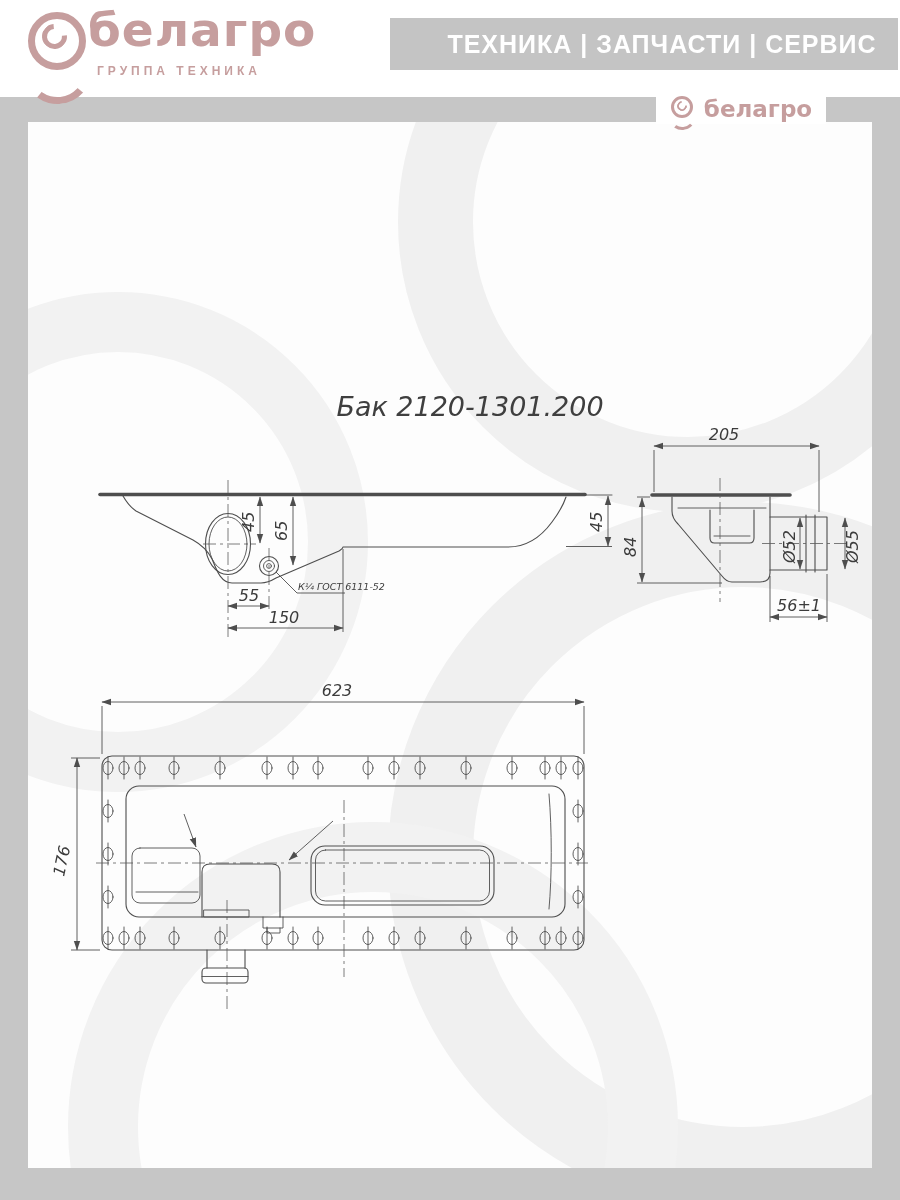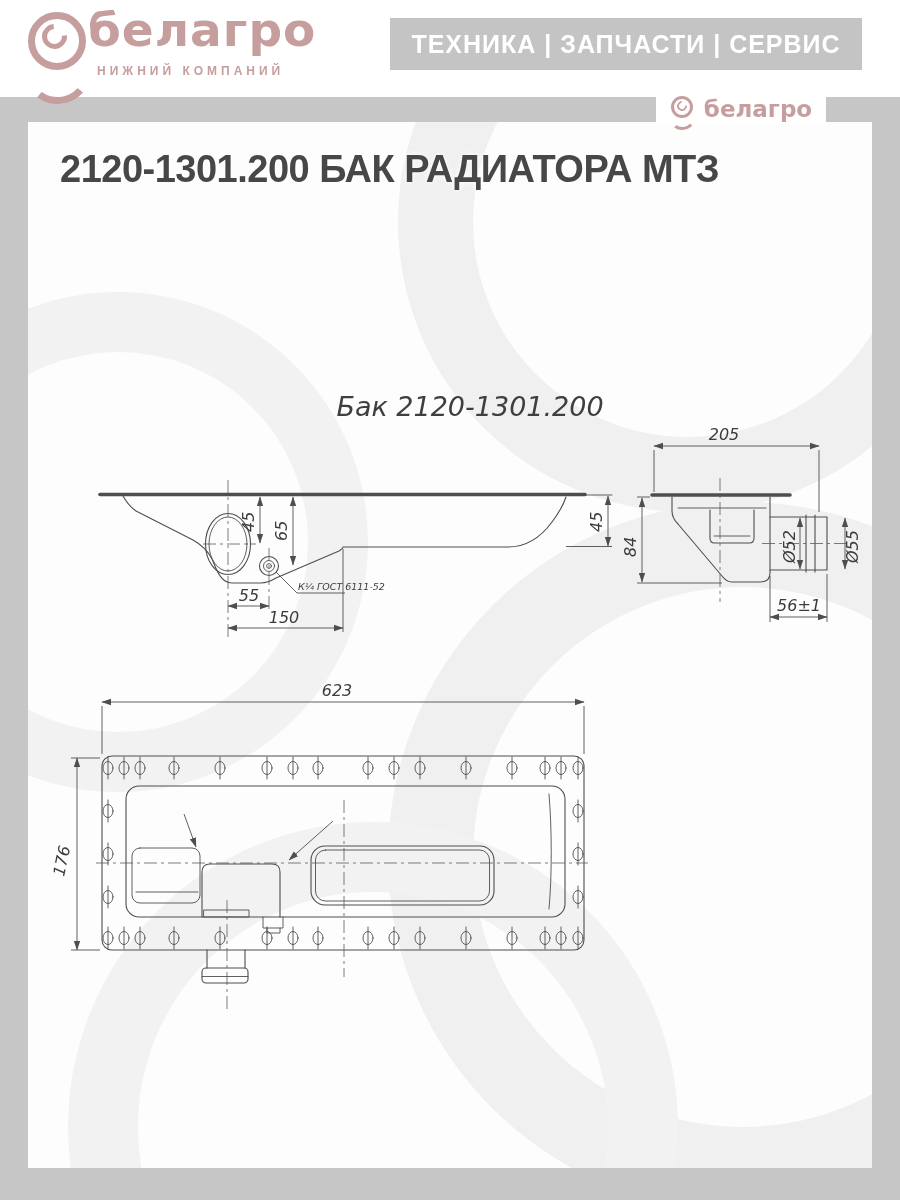--- a/index.html
+++ b/index.html
@@ -12,21 +12,21 @@
   .brand{position:absolute;left:26px;top:6px;width:340px;height:90px;color:#c69e9e;}
   .mark{position:absolute;left:0;top:0;width:70px;height:92px;}
   .mark .ring{position:absolute;left:2px;top:6px;width:44px;height:44px;border:7px solid #c69e9e;border-radius:50%;}
   .mark .inner{position:absolute;left:16px;top:18px;width:15px;height:15px;border:5px solid #c69e9e;border-radius:50%;border-top-color:transparent;transform:rotate(40deg);}
   .mark .smile{position:absolute;left:0px;top:40px;width:50px;height:44px;border:7px solid transparent;border-bottom-color:#c69e9e;border-radius:50%;transform:rotate(-6deg);}
   .brand .word{position:absolute;left:62px;top:-4px;font-family:"DejaVu Sans",sans-serif;font-weight:bold;font-size:47px;letter-spacing:1px;}
   .brand .sub{position:absolute;left:71px;top:58px;font-size:12px;font-weight:bold;letter-spacing:4px;}
   .tagline{
     position:absolute;left:390px;top:18px;width:472px;height:52px;background:#c4c4c4;
     display:flex;align-items:center;justify-content:center;
-    color:#fff;font-weight:bold;font-size:25px;letter-spacing:1px;white-space:nowrap;
+    color:#fff;font-weight:bold;font-size:25px;letter-spacing:1px;white-space:nowrap;padding-left:36px;
   }
   
   .frame{position:absolute;left:0;top:97px;width:900px;height:1103px;background:#c6c6c6;}
   .card{position:absolute;left:28px;top:122px;width:844px;height:1046px;background:#fdfdfd;overflow:hidden;}
   .wm{position:absolute;border-radius:50%;border-style:solid;border-color:#f0f0f0;background:transparent;}
   .wm1{left:370px;top:-190px;width:430px;height:430px;border-width:75px;}
   .wm2{left:-160px;top:170px;width:380px;height:380px;border-width:60px;border-color:#f2f2f2;}
   .wm3{left:360px;top:380px;width:540px;height:540px;border-width:85px;}
   .wm4{left:40px;top:700px;width:470px;height:470px;border-width:70px;border-color:#f2f2f2;}
   
@@ -62,42 +62,41 @@
 <div class="frame"></div>
 
 <div class="hdr">
   <div class="brand">
     <div class="mark">
       <div class="ring"></div>
       <div class="inner"></div>
       <div class="smile"></div>
     </div>
     <div class="word">белагро</div>
-    <div class="sub">НИЖНИЙ КОМПАНИЙ</div>
+    <div class="sub">ГРУППА ТЕХНИКА</div>
   </div>
   <div class="tagline">ТЕХНИКА | ЗАПЧАСТИ | СЕРВИС</div>
 </div>
 
 <div class="corner-tab">
   <div class="mark sm">
     <div class="ring"></div>
     <div class="inner"></div>
     <div class="smile"></div>
   </div>
   <div class="word">белагро</div>
 </div>
 
 <div class="card">
   <div class="wm wm1"></div>
   <div class="wm wm2"></div>
   <div class="wm wm3"></div>
   <div class="wm wm4"></div>
 
   <div class="ptitle">
-    <div>2120-1301.200 БАК РАДИАТОРА МТЗ</div>
   </div>
 
   <svg class="dwg" viewBox="0 0 900 680">
     <defs>
       <marker id="ma" viewBox="0 0 10 8" refX="9.4" refY="4" markerWidth="11" markerHeight="8.8" orient="auto-start-reverse">
         <path d="M0,0.7 L10,4 L0,7.3 Z" fill="#4e4e4e"></path>
       </marker>
     </defs>
 
     <text class="dwgtitle" x="470" y="56" text-anchor="middle">Бак 2120-1301.200</text>

